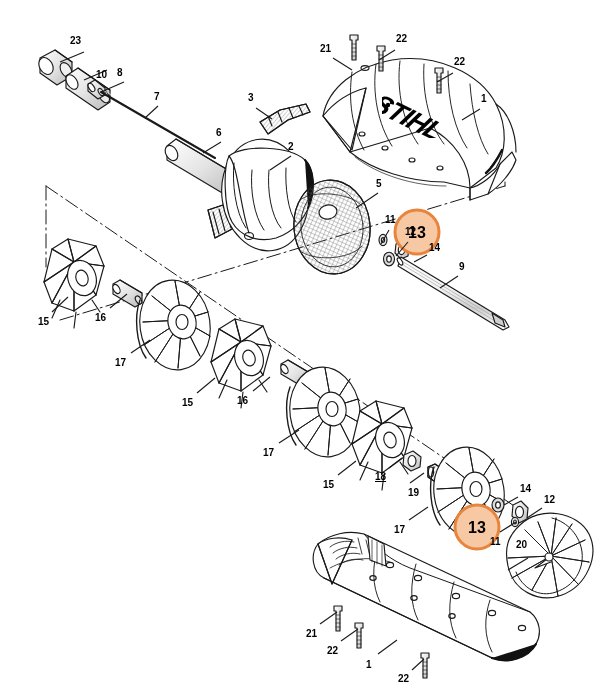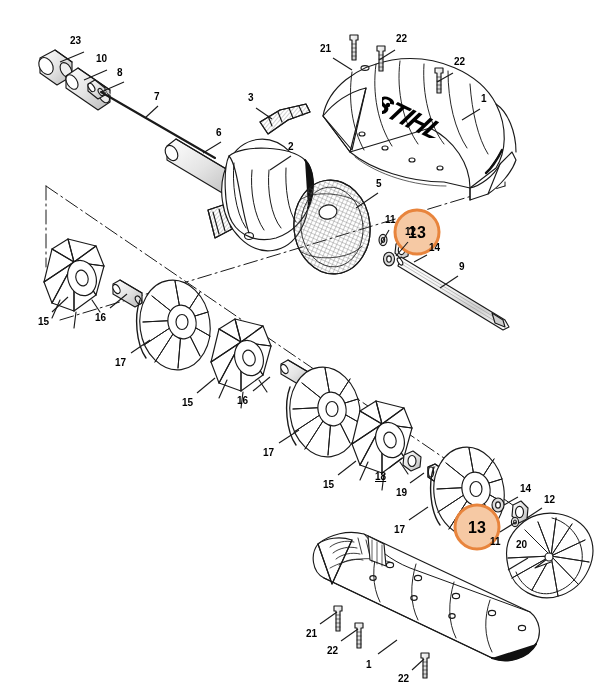--- a/index.html
+++ b/index.html
@@ -451,21 +451,21 @@
         <path d="M508 570 L528 558"></path>
         <path d="M320 624 L337 612"></path>
         <path d="M341 641 L358 629"></path>
         <path d="M378 654 L397 640"></path>
         <path d="M412 670 L424 659"></path>
       </g>
 </svg>
 
 <div id="labels">
       <div class="callout-num" style="left: 70px; top: 36px;">23</div>
-      <div class="callout-num" style="left: 96px; top: 54px;">10</div>
+      <div class="callout-num" style="left: 96px; top: 70px;">10</div>
       <div class="callout-num" style="left: 117px; top: 68px;">8</div>
       <div class="callout-num" style="left: 154px; top: 92px;">7</div>
       <div class="callout-num" style="left: 216px; top: 128px;">6</div>
       <div class="callout-num" style="left: 248px; top: 93px;">3</div>
       <div class="callout-num" style="left: 288px; top: 142px;">2</div>
       <div class="callout-num" style="left: 376px; top: 179px;">5</div>
       <div class="callout-num" style="left: 320px; top: 44px;">21</div>
       <div class="callout-num" style="left: 396px; top: 34px;">22</div>
       <div class="callout-num" style="left: 454px; top: 57px;">22</div>
       <div class="callout-num" style="left: 481px; top: 94px;">1</div>
@@ -474,21 +474,21 @@
       <div class="callout-num" style="left: 429px; top: 243px;">14</div>
       <div class="callout-num" style="left: 459px; top: 262px;">9</div>
       <div class="callout-num" style="left: 38px; top: 317px;">15</div>
       <div class="callout-num" style="left: 95px; top: 313px;">16</div>
       <div class="callout-num" style="left: 115px; top: 358px;">17</div>
       <div class="callout-num" style="left: 182px; top: 398px;">15</div>
       <div class="callout-num" style="left: 237px; top: 396px;">16</div>
       <div class="callout-num" style="left: 263px; top: 448px;">17</div>
       <div class="callout-num" style="left: 323px; top: 480px;">15</div>
       <div class="callout-num" style="left: 375px; top: 472px; text-decoration: underline;">18</div>
-      <div class="callout-num" style="left: 396px; top: 488px;">19</div>
+      <div class="callout-num" style="left: 408px; top: 488px;">19</div>
       <div class="callout-num" style="left: 394px; top: 525px;">17</div>
       <div class="callout-num" style="left: 520px; top: 484px;">14</div>
       <div class="callout-num" style="left: 544px; top: 495px;">12</div>
       <div class="callout-num" style="left: 490px; top: 537px;">11</div>
       <div class="callout-num" style="left: 492px; top: 540px; margin-left: 24px;">20</div>
       <div class="callout-num" style="left: 306px; top: 629px;">21</div>
       <div class="callout-num" style="left: 327px; top: 646px;">22</div>
       <div class="callout-num" style="left: 366px; top: 660px;">1</div>
       <div class="callout-num" style="left: 398px; top: 674px;">22</div>
     </div>

